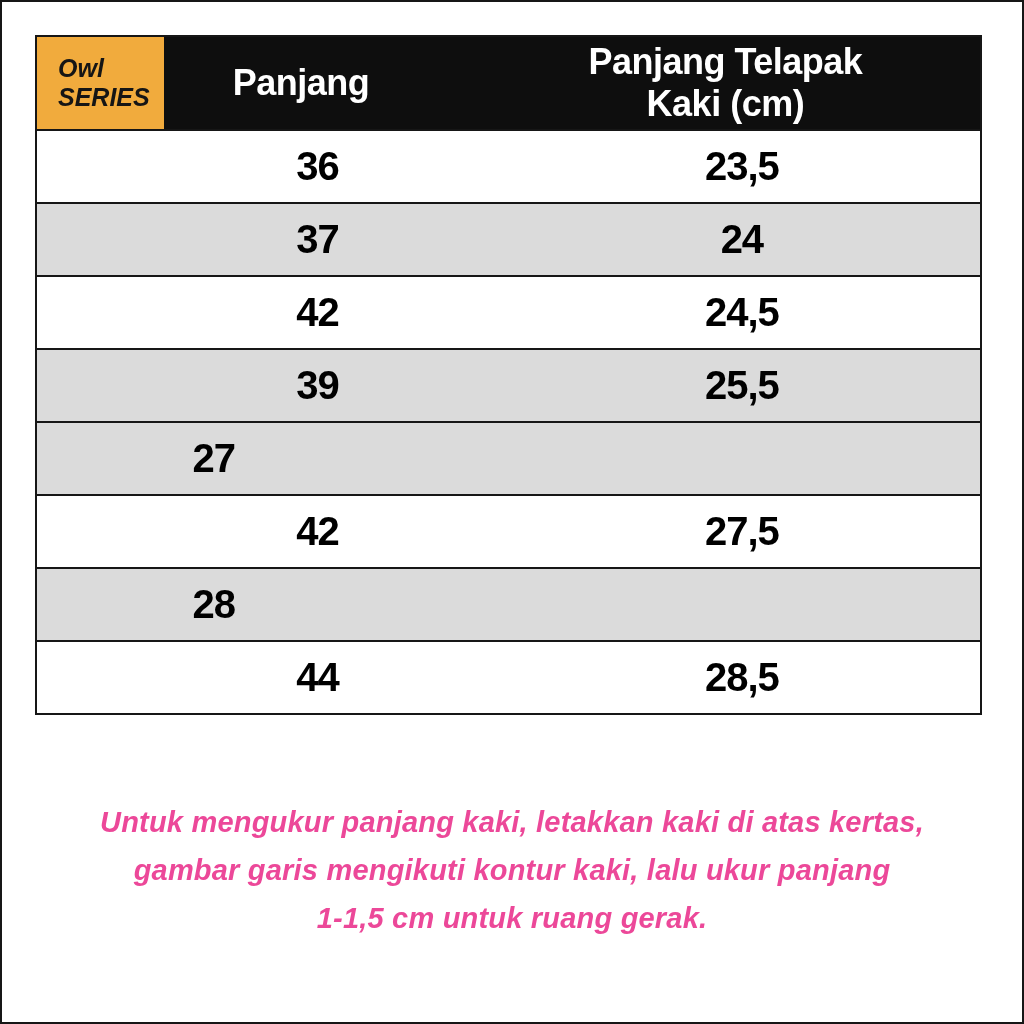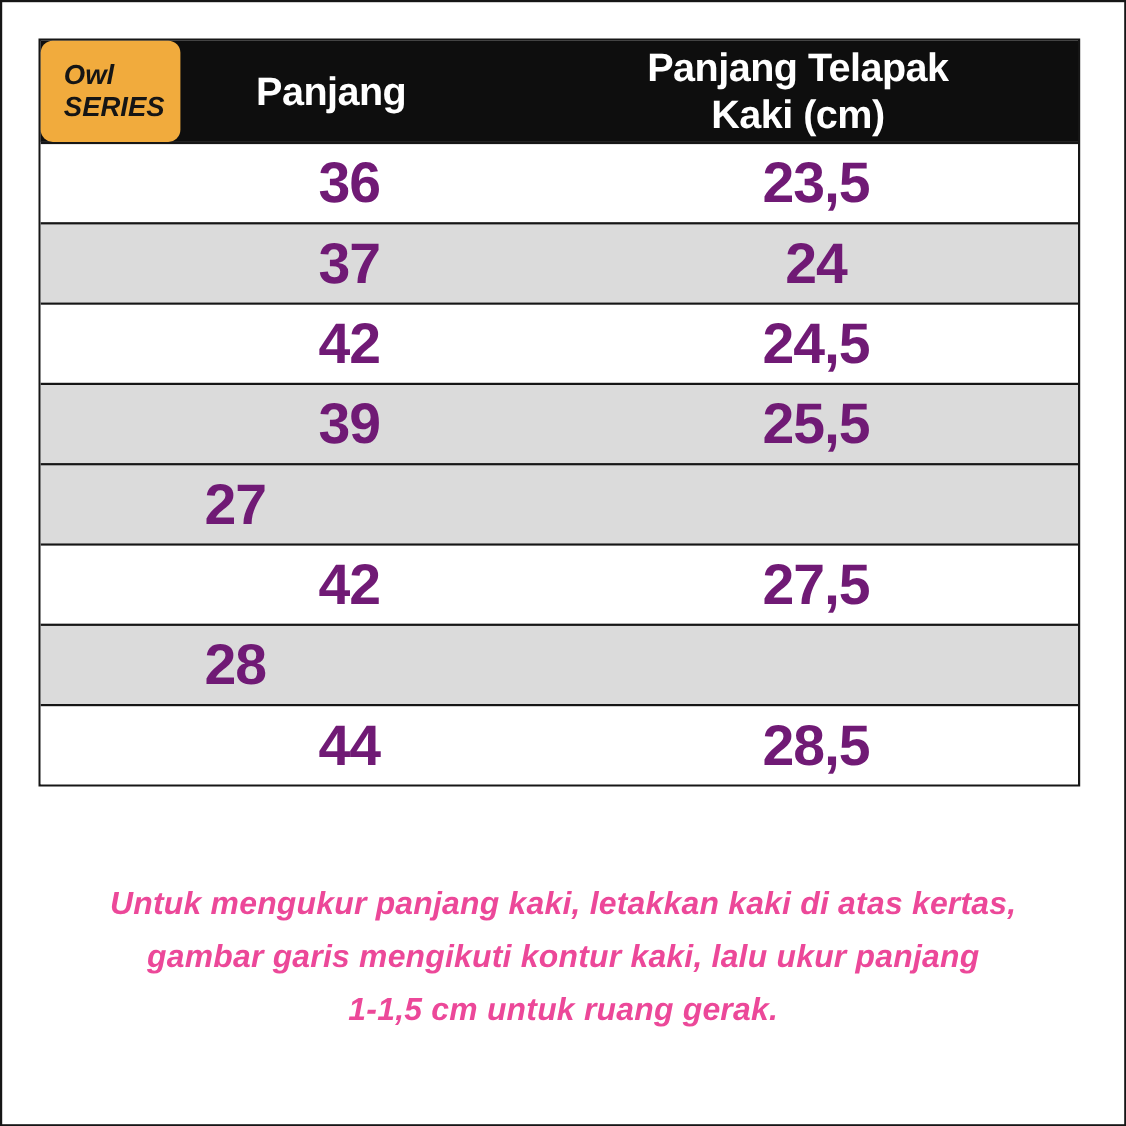--- a/index.html
+++ b/index.html
@@ -39,44 +39,43 @@
     color: #151515;
     display: flex;
     flex-direction: column;
     justify-content: center;
     padding-left: 21px;
     font-style: italic;
     font-weight: bold;
     font-size: 25px;
     line-height: 1.18;
     z-index: 2;
-    border-radius: 11px;
   }
   .col-1 { width: 56%; text-align: center; }
   .col-2 { width: 34%; text-align: center; }
   .header-row .col-1, .header-row .col-2 {
     color: #ffffff;
     font-weight: bold;
     font-size: 36px;
     letter-spacing: -0.5px;
     z-index: 1;
   }
   .body-row {
     height: 73px;
     display: flex;
     align-items: center;
     border-top: 2px solid #161616;
     background: #ffffff;
   }
   .body-row.alt { background: #dbdbdb; }
   .body-row .col-1, .body-row .col-2 {
     font-weight: bold;
-    font-size: 52px;
+    font-size: 40px;
     letter-spacing: -1px;
-    color: #701a75;
+    color: #000000;
     padding-left: 33px;
   }
 
   
   .footer-note {
     position: absolute;
     left: 0; right: 0;
     top: 796px;
     text-align: center;
     font-style: italic;

